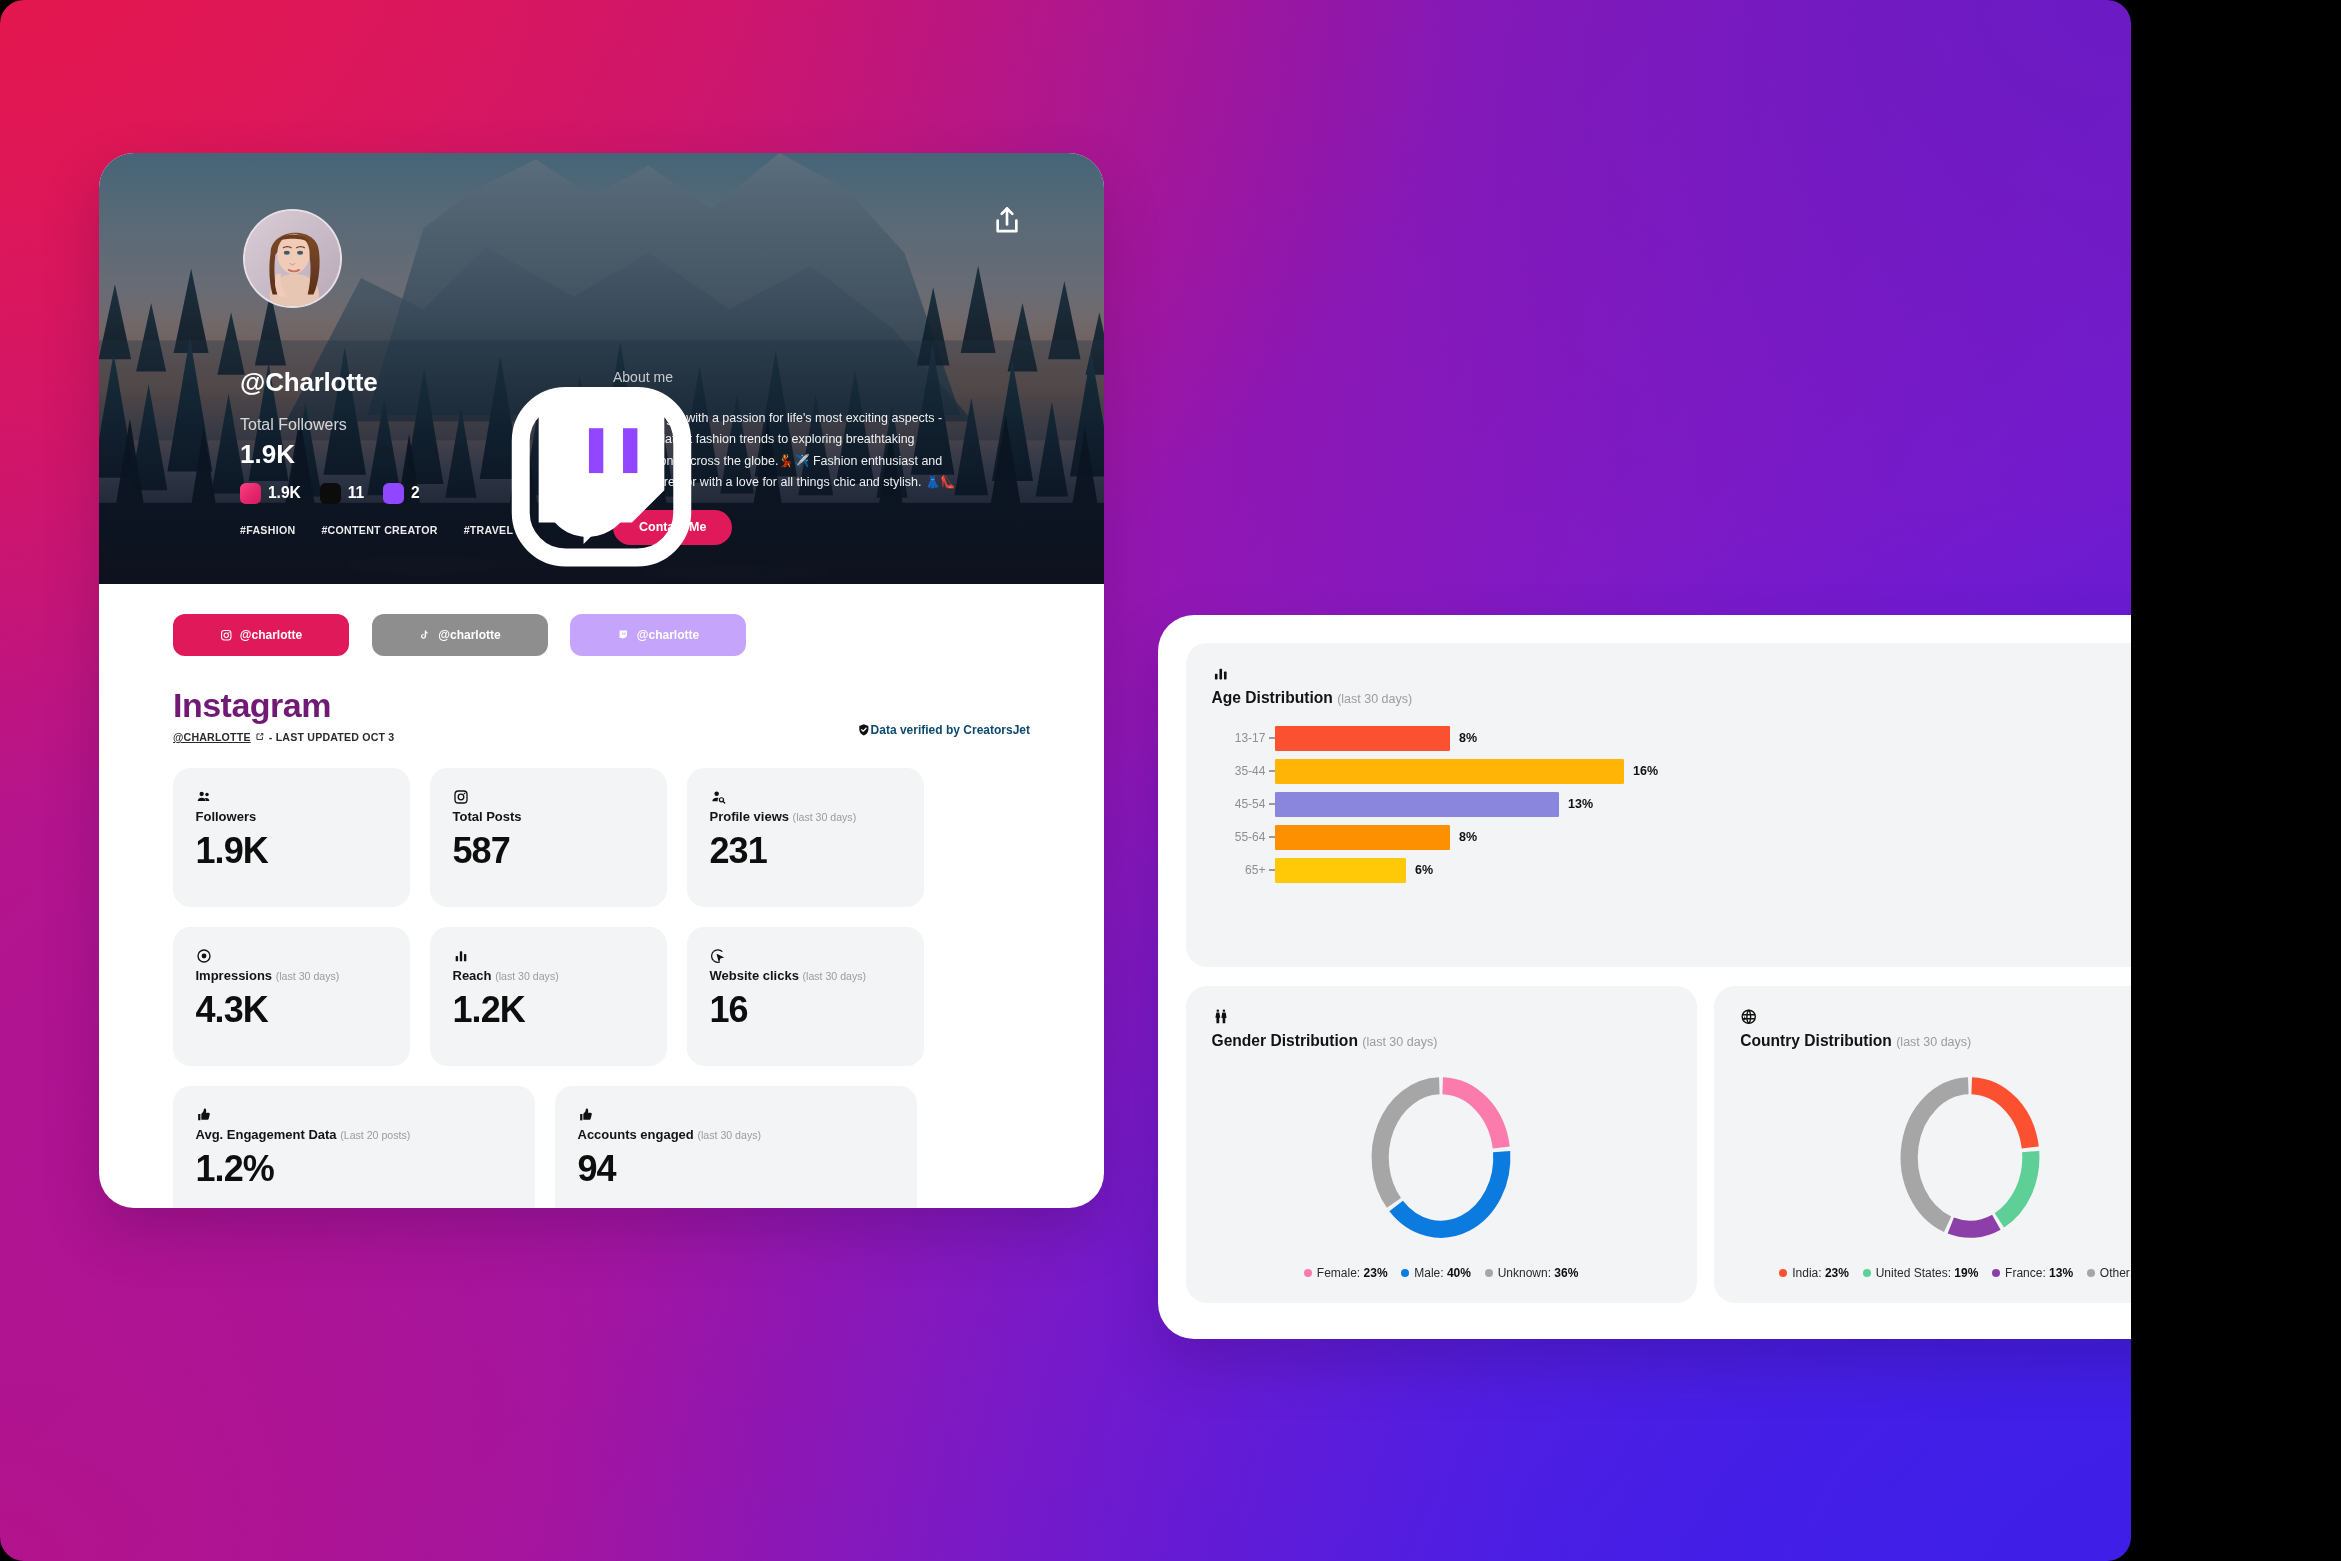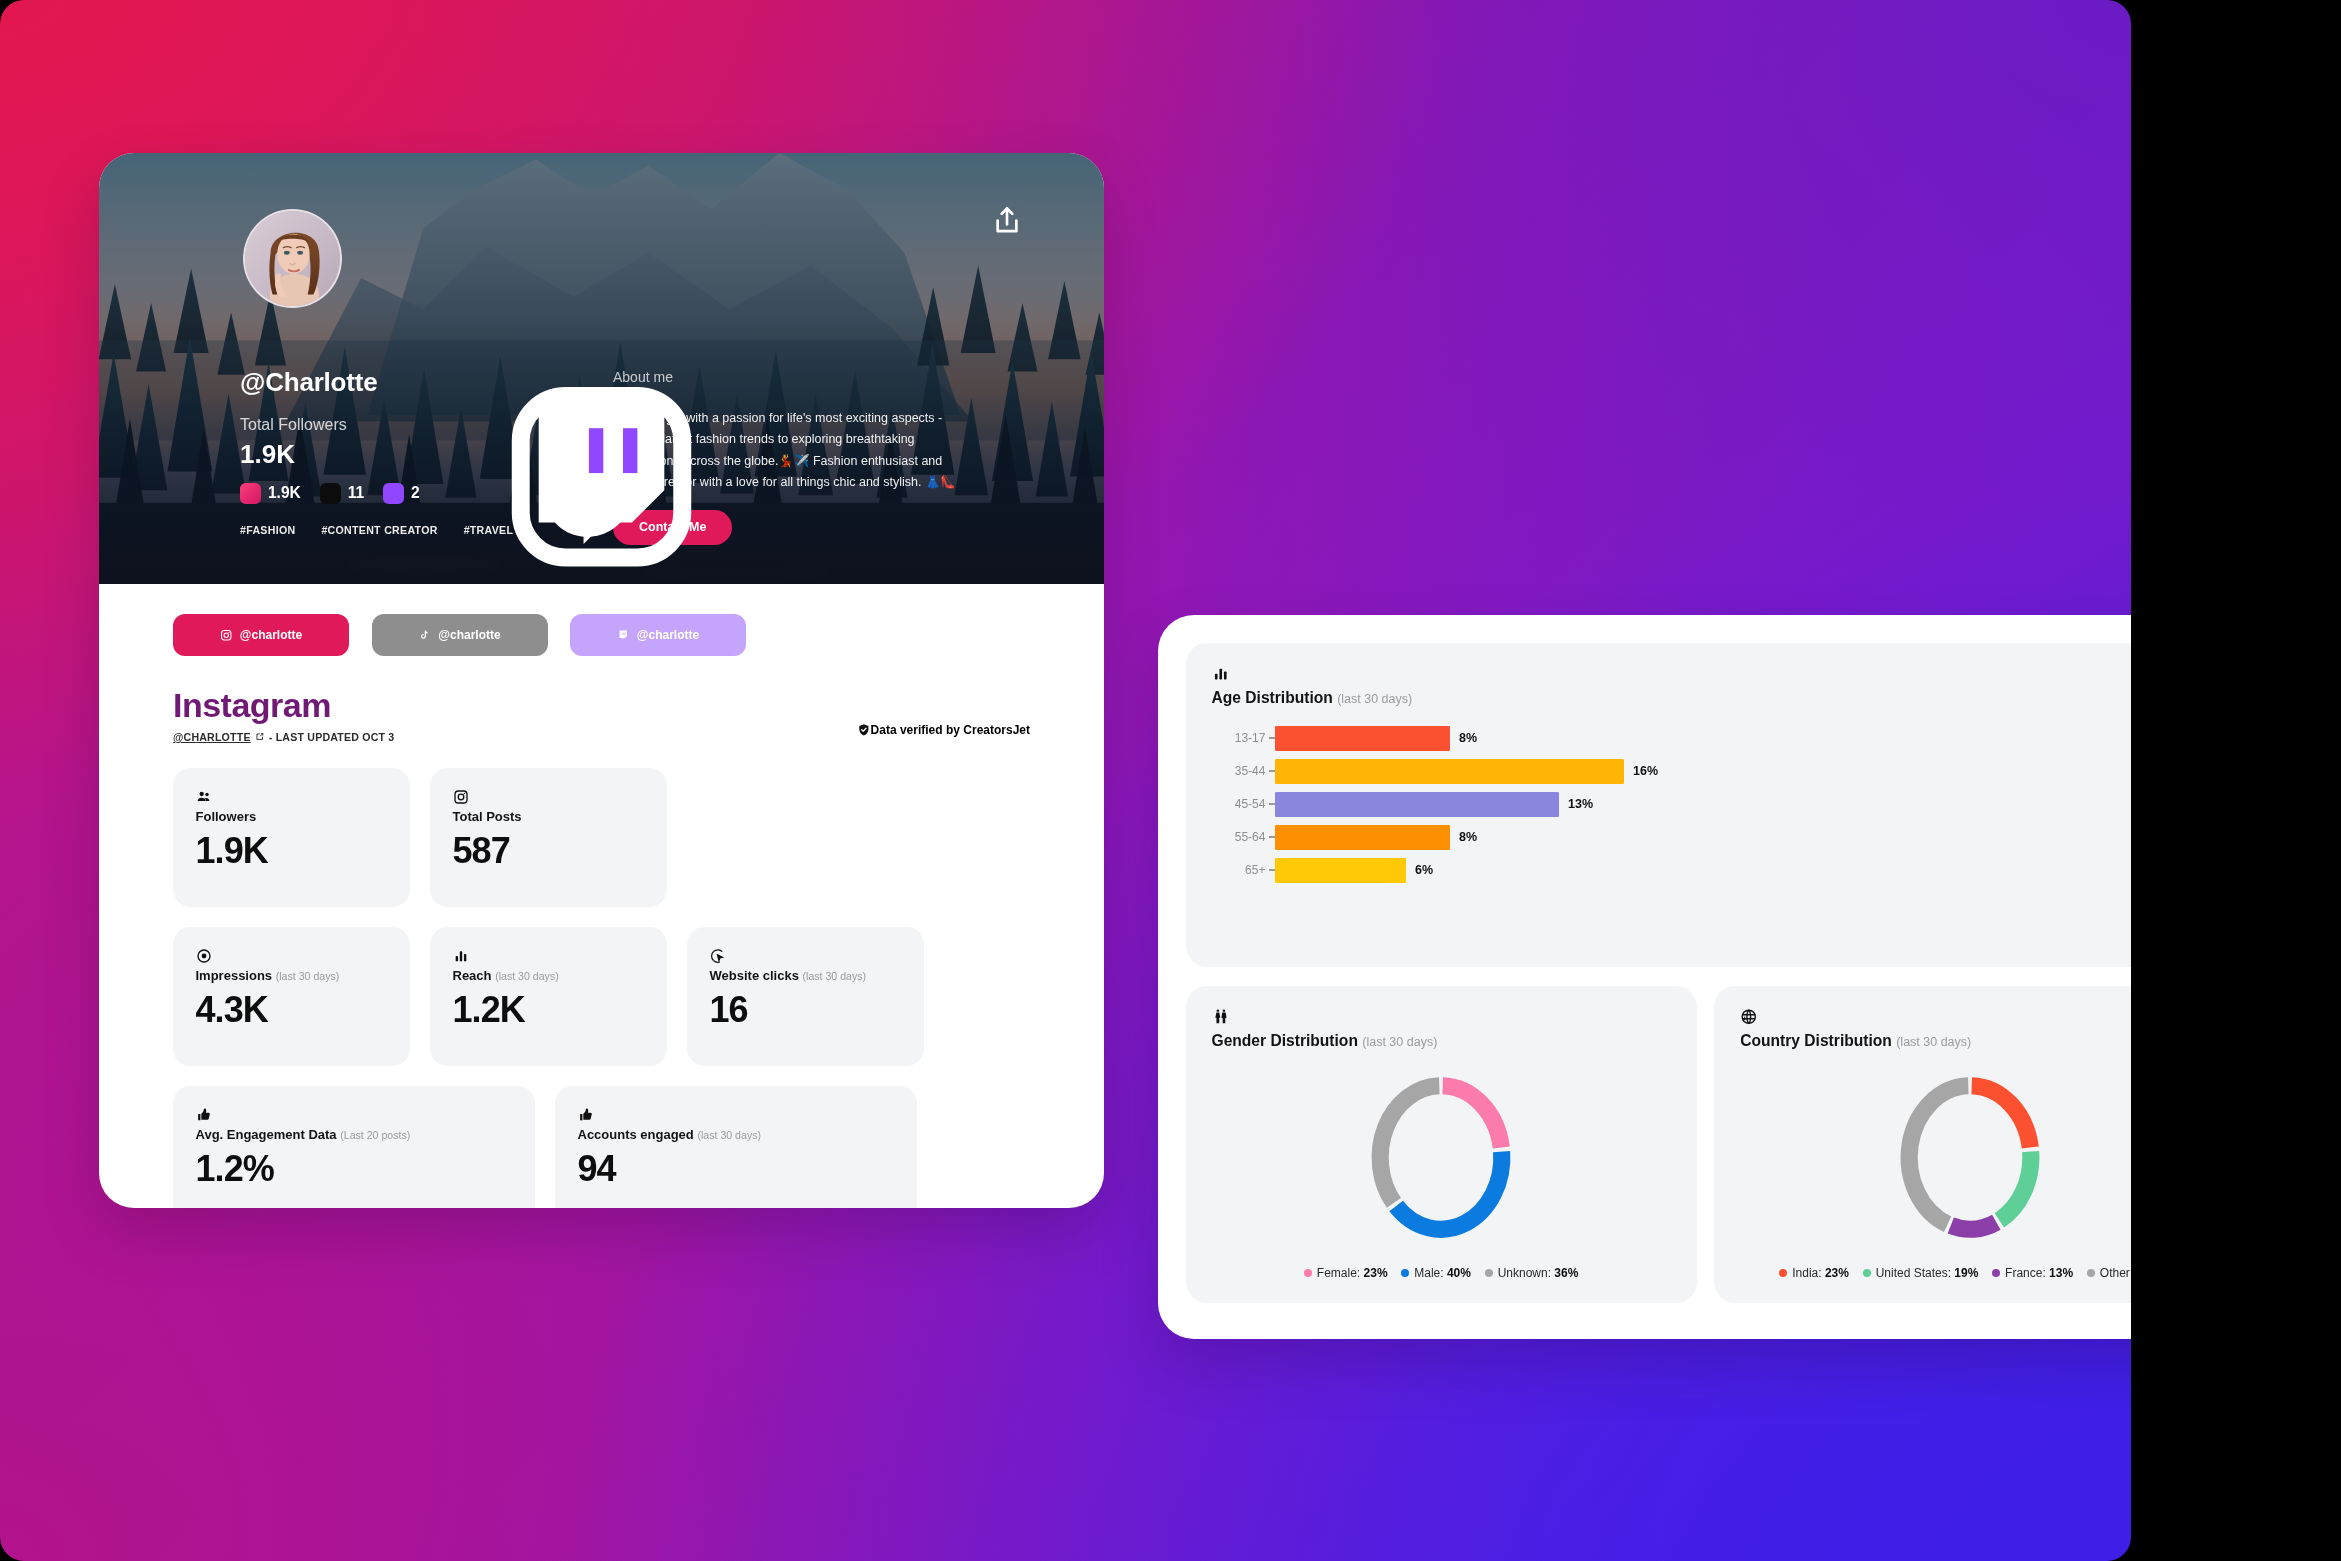--- a/index.html
+++ b/index.html
@@ -153,21 +153,21 @@
   #platform-sub {
     margin-top: 8.7px;
     font-size: 10.6px; font-weight: 700; color: #2b2b2b;
     letter-spacing: 0.2px;
     display: flex; align-items: center; gap: 4.4px;
   }
   #platform-sub .lnk { text-decoration: underline; cursor: pointer; }
   #platform-sub svg { width: 9.4px; height: 9.4px; display: block; }
   #verified {
     display: flex; align-items: center; gap: 0;
-    font-size: 12px; font-weight: 700; color: #000000;
+    font-size: 12px; font-weight: 700; color: #0c4a6e;
     padding-bottom: 6.2px;
   }
   #verified svg { width: 13.7px; height: 13.7px; display: block; }
 
   #stats-grid {
     margin-top: 25px;
     display: flex; flex-direction: column; gap: 20px;
   }
   .stat-row { display: flex; gap: 20px; }
   .stat-card {
@@ -510,20 +510,35 @@
                   <circle cx="12" cy="12" r="4.2"></circle>
                   <circle cx="17.2" cy="6.8" r="1.2" fill="#111" stroke="none"></circle>
                 </svg>
             </div>
             <div class="stat-label">
               <span>Total Posts</span>
               <span class="muted"></span>
             </div>
             <div class="stat-value">587</div>
           </div>
+          <div class="stat-card w1">
+            <div class="stat-icon">
+              <svg viewBox="0 0 24 24" fill="#111">
+                  <circle cx="10" cy="7" r="3.4"></circle>
+                  <path d="M3.5 18.5c0-3.4 2.9-5.4 6.5-5.4 1 0 2 .16 2.8.45-.9.8-1.4 2-1.4 3.2 0 .6.1 1.2.3 1.75z"></path>
+                  <circle cx="17.2" cy="16.2" r="3.1" fill="none" stroke="#111" stroke-width="1.8"></circle>
+                  <path d="M19.6 18.6 L22 21" stroke="#111" stroke-width="2" stroke-linecap="round"></path>
+                </svg>
+            </div>
+            <div class="stat-label">
+              <span>Profile views</span>
+              <span class="muted">(last 30 days)</span>
+            </div>
+            <div class="stat-value">231</div>
+          </div>
         </div>
 
         <div class="stat-row">
           <div class="stat-card w1">
             <div class="stat-icon">
               <svg viewBox="0 0 24 24" fill="none" stroke="#111" stroke-width="2">
                   <circle cx="12" cy="12" r="9"></circle>
                   <circle cx="12" cy="12" r="3.6" fill="#111" stroke="none"></circle>
                 </svg>
             </div>

